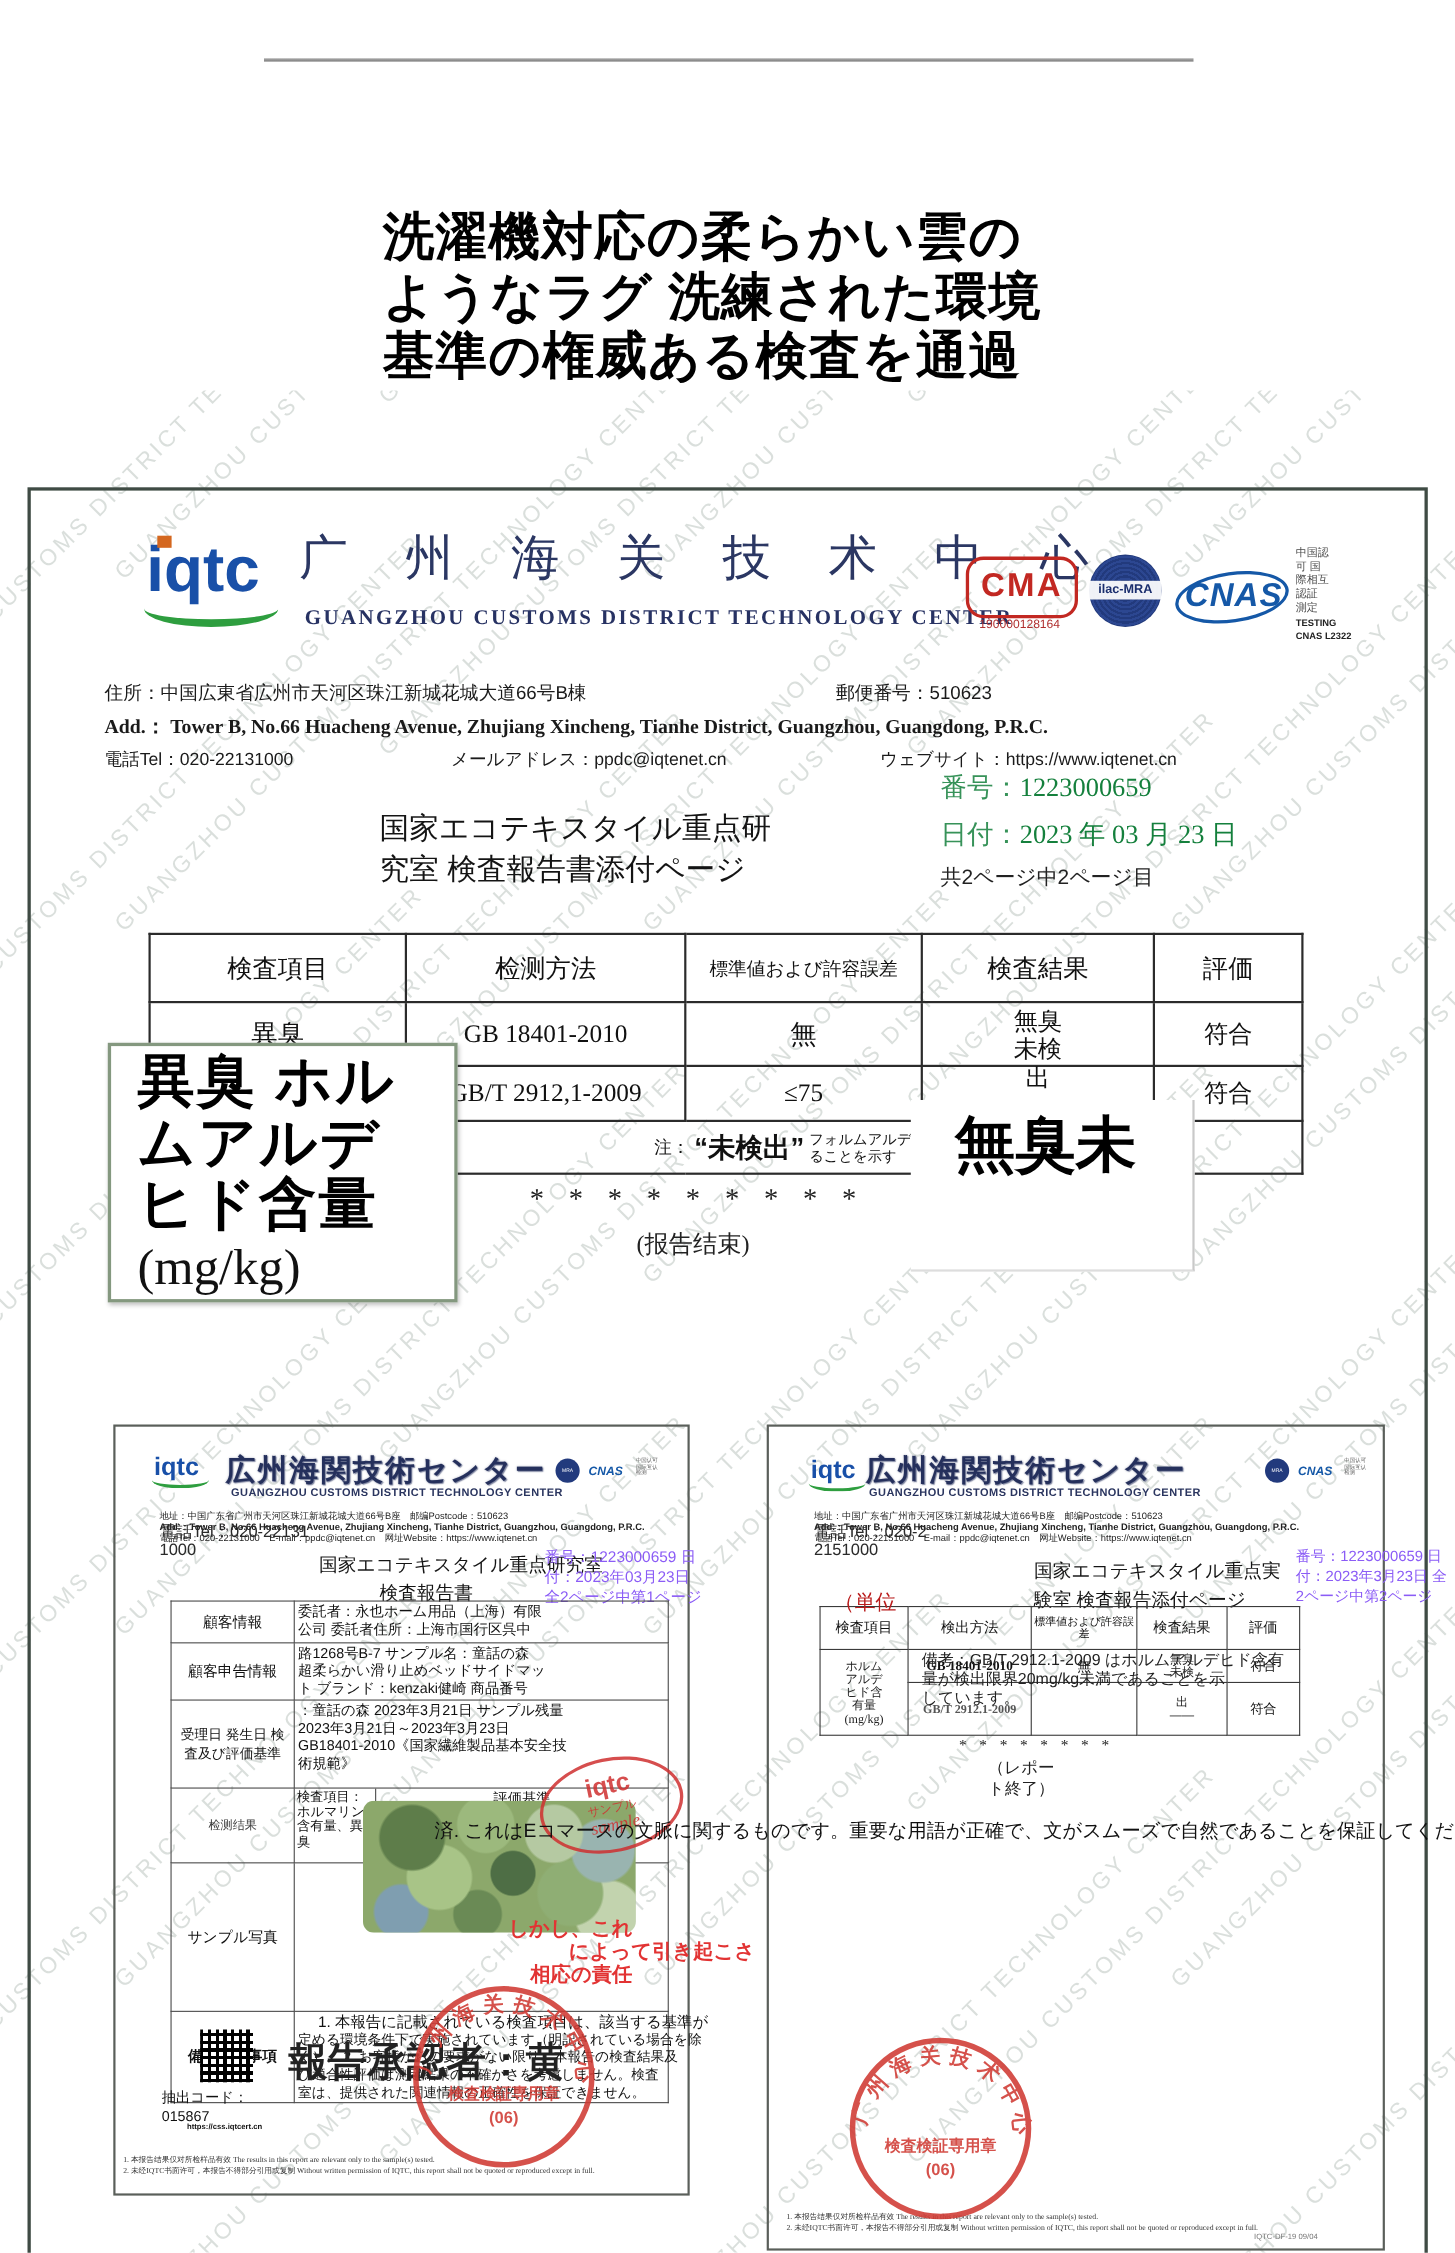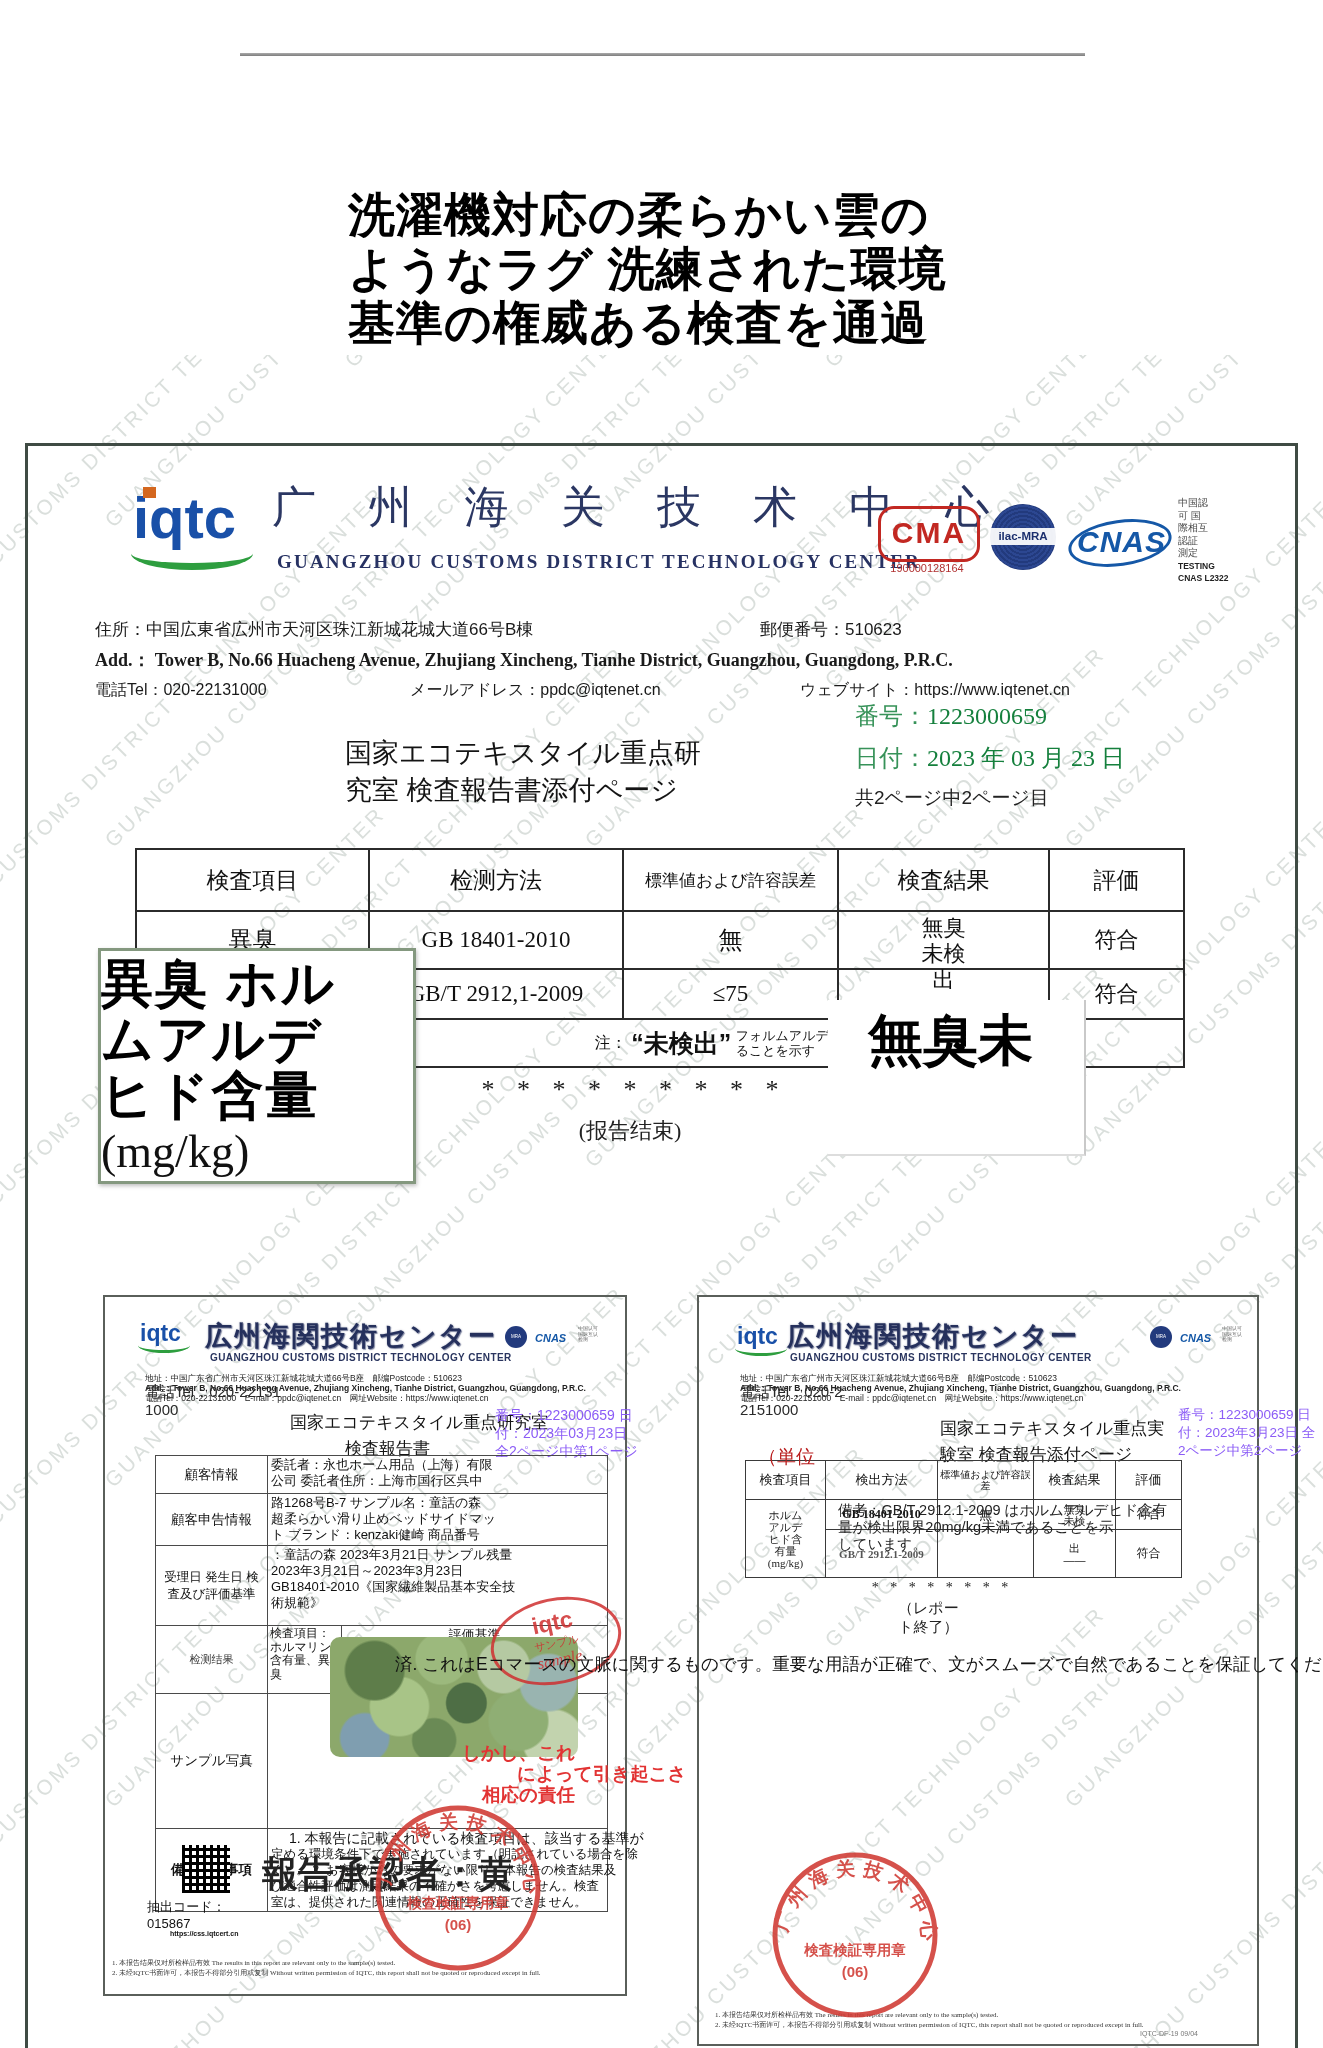--- a/index.html
+++ b/index.html
@@ -58,21 +58,21 @@
   .result-stack{height:50px;line-height:26px;font-size:22px;}
   #note-cell{text-align:left;height:46px;}
   .note-label{font-size:16px;vertical-align:middle;}
   .note-quote{font-size:25px;font-weight:700;vertical-align:middle;}
   .note-small{display:inline-block;vertical-align:middle;font-size:13px;line-height:15px;text-align:left;}
   #stars-main{left:420px;top:1075px;width:420px;text-align:center;font-size:26px;word-spacing:16px;
               font-family:"Liberation Serif",serif;color:#222;z-index:2;}
   #endmark-main{left:420px;top:1116px;width:420px;text-align:center;font-size:22px;font-family:"Liberation Serif",serif;color:#222;z-index:2;}
   
   #left-overlay{left:98px;top:948px;width:318px;height:236px;background:#fff;border:3px solid #84987f;
-                box-shadow:1px 2px 4px rgba(0,0,0,.25);z-index:3;padding:4px 0;box-sizing:border-box;}
+                box-shadow:1px 2px 4px rgba(0,0,0,.25);z-index:3;padding:4px 24px;box-sizing:border-box;}
   #left-overlay .big{font-size:52px;font-weight:900;line-height:56px;letter-spacing:2px;color:#000;}
   #left-overlay .unit{font-size:46px;font-family:"Liberation Serif",serif;color:#111;margin-top:2px;}
   #right-overlay{left:828px;top:1000px;width:258px;height:156px;background:#fff;z-index:3;
                  border-right:2px solid #c9c9c9;border-bottom:2px solid #ddd;padding:10px 0 0 40px;box-sizing:border-box;}
   #right-overlay .big{font-size:55px;font-weight:900;line-height:60px;color:#000;}
   
   .cert-box{border:2px solid #5a5f5a;z-index:1;}
   .bt-title{font-size:27px;font-weight:700;color:#25305c;letter-spacing:2px;z-index:2;
             text-shadow:1px 1px 1px rgba(37,48,92,.55),0 0 2px rgba(37,48,92,.4);}
   .bt-sub{font-size:10px;font-weight:700;color:#2a355f;letter-spacing:.4px;filter:blur(.5px);z-index:2;}

